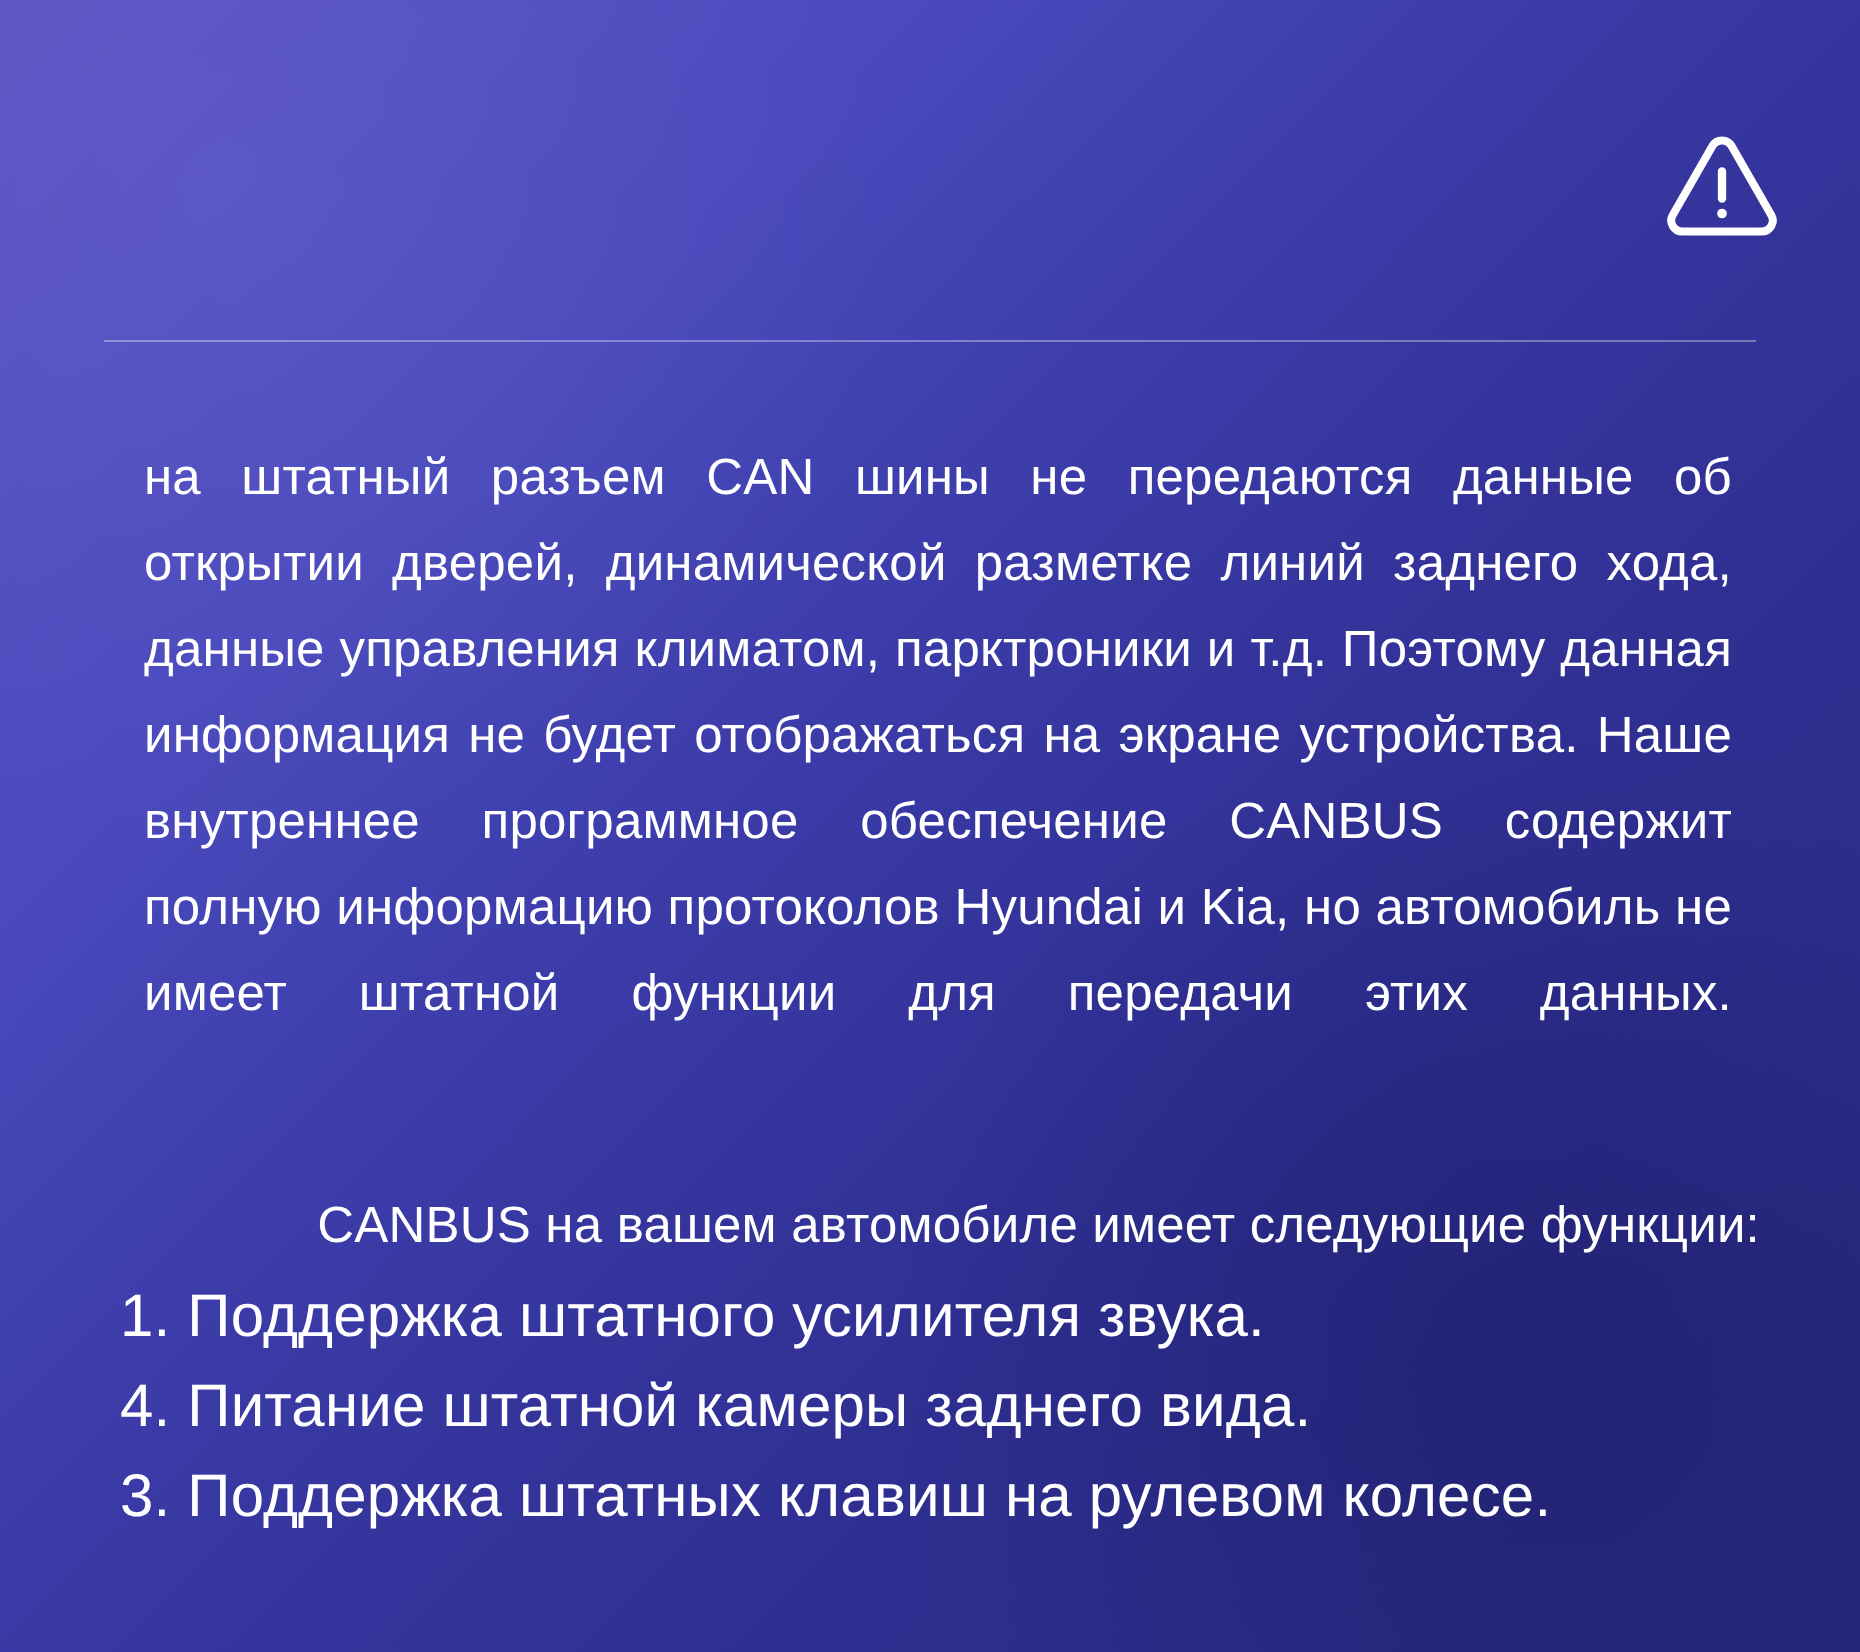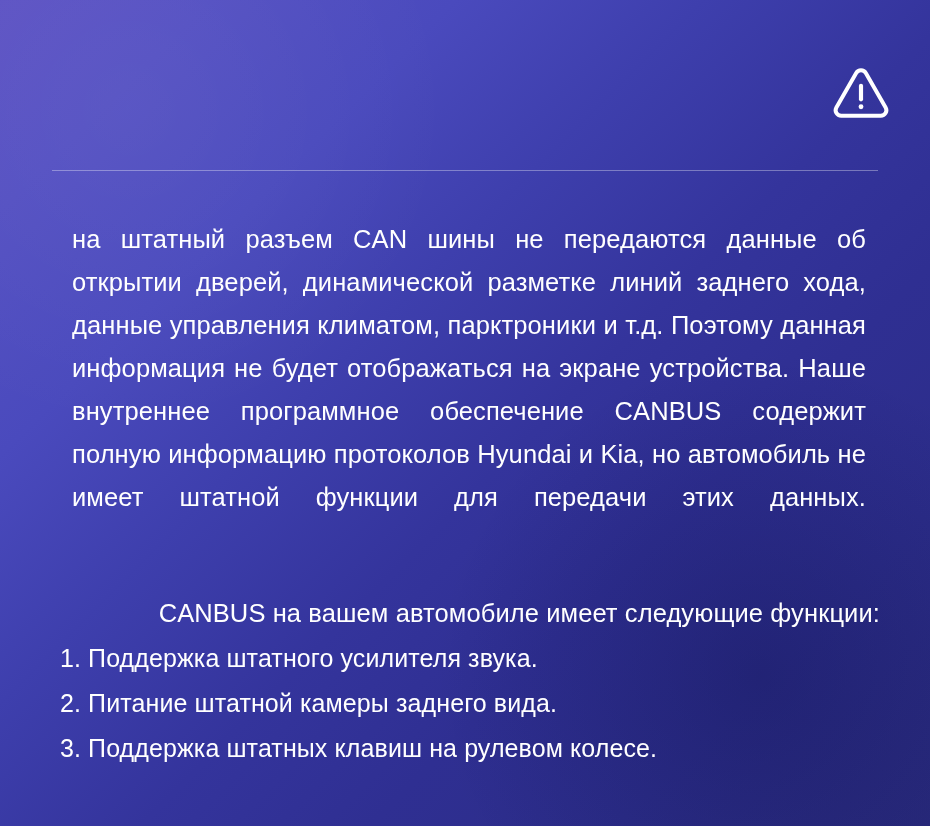--- a/index.html
+++ b/index.html
@@ -132,21 +132,21 @@
     letter-spacing: 0.1px;
     white-space: nowrap;
     text-align: right;
   }
   .list {
     list-style: none;
     margin: 0;
     padding: 0;
   }
   .list li {
-    font-size: 25px;
+    font-size: 30px;
     line-height: 43px;
     font-weight: 400;
     letter-spacing: 0.1px;
     white-space: nowrap;
     margin-top: 2px;
   }
 </style>
 </head>
 <body>
 
@@ -167,19 +167,19 @@
     </div>
 
     <div class="body-block">
       <p class="para">на штатный разъем CAN шины не передаются данные об открытии дверей, динамической разметке линий заднего хода, данные управления климатом, парктроники и т.д. Поэтому данная информация не будет отображаться на экране устройства. Наше внутреннее программное обеспечение CANBUS содержит полную информацию протоколов Hyundai и Kia, но автомобиль не имеет штатной функции для передачи этих данных.</p>
     </div>
 
     <div class="list-block">
       <p class="list-intro">CANBUS на вашем автомобиле имеет следующие функции:</p>
       <ul class="list">
         <li>1. Поддержка штатного усилителя звука.</li>
-        <li>2. Питание штатной камеры заднего вида.</li>
+        <li>4. Питание штатной камеры заднего вида.</li>
         <li>3. Поддержка штатных клавиш на рулевом колесе.</li>
       </ul>
     </div>
 
   </div>
 </div>
 
 </body></html>

